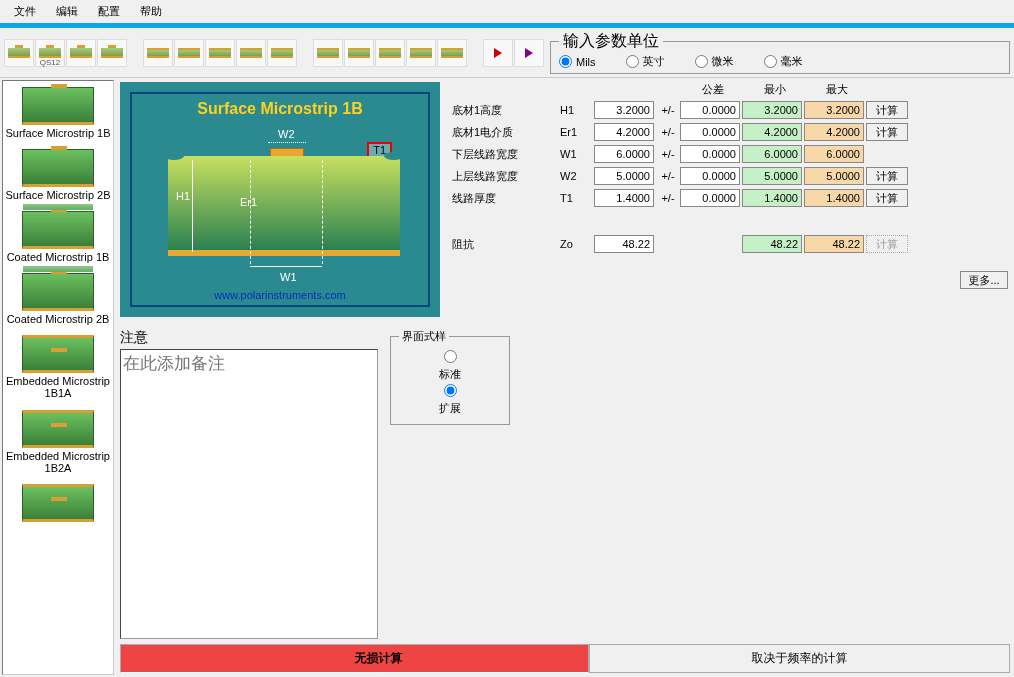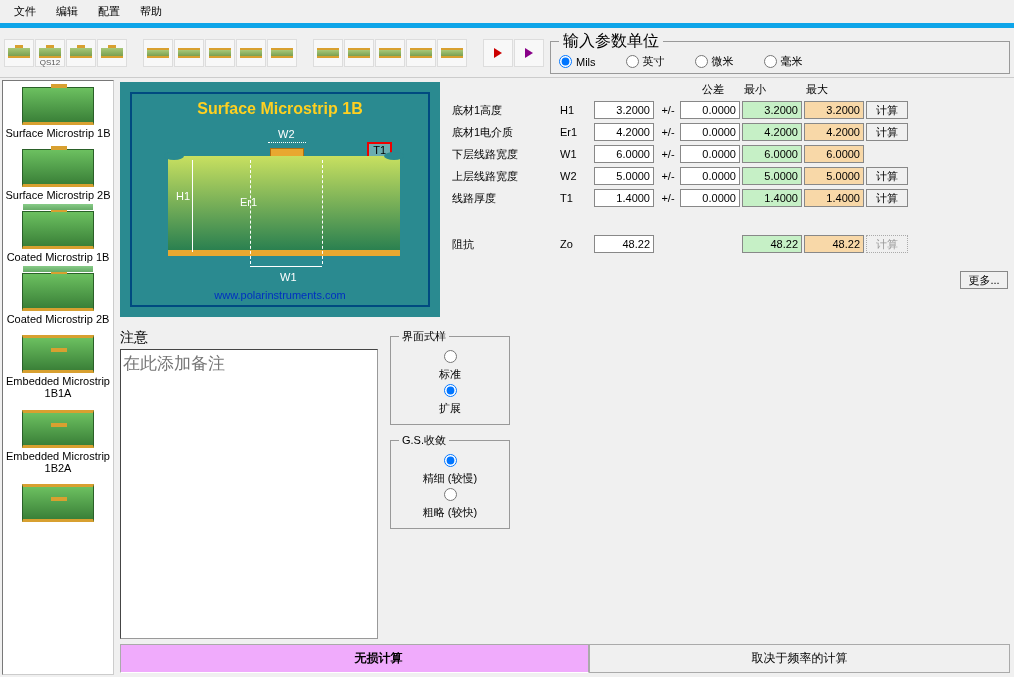--- a/index.html
+++ b/index.html
@@ -70,22 +70,22 @@
 .diag-url { position:absolute; bottom:4px; left:0; right:0; text-align:center; color:#0030c0; font-size:11px; }
 
 
 .params { flex:1; display:flex; flex-direction:column; gap:2px; padding-left:4px; }
 .phead { display:flex; font-size:11px; }
 .phead > div:nth-child(1){ width:108px; }
 .phead > div:nth-child(2){ width:34px; }
 .phead > div:nth-child(3){ width:62px; }
 .phead > div:nth-child(4){ width:26px; }
 .phead > div:nth-child(5){ width:62px; text-align:center; }
-.phead > div:nth-child(6){ width:62px; }
-.phead > div:nth-child(7){ width:62px; }
+.phead > div:nth-child(6){ width:62px; text-align:center; }
+.phead > div:nth-child(7){ width:62px; text-align:center; }
 .prow { display:flex; align-items:center; gap:0; height:22px; }
 .plabel { width:108px; }
 .psym { width:34px; }
 .pval, .ptol, .pmin, .pmax { width:60px; height:18px; border:1px solid #888; background:#fff; text-align:right; padding-right:3px; font-size:11px; margin-right:2px; }
 .pm { width:24px; text-align:center; }
 .pmin { background:#c6f0c6; }
 .pmax { background:#f8d8a8; }
 .pcalc { width:42px; height:18px; border:1px solid #888; background:#f0f0f0; font-size:11px; }
 .pcalc:disabled { color:#999; border:1px dotted #aaa; }
 .more-row { display:flex; justify-content:flex-end; padding-right:2px; margin-top:14px; }
@@ -98,21 +98,21 @@
 .notes-ta { width:258px; height:290px; border:1px inset #999; background:#fff; padding:2px; font-size:17px; resize:none; font-family:inherit; }
 
 .opts-col { display:flex; flex-direction:column; gap:8px; width:120px; }
 fieldset.opt { border:1px solid #999; padding:4px 8px 6px 8px; }
 fieldset.opt legend { padding:0 3px; font-size:11px; }
 .opt-row { display:flex; align-items:center; gap:4px; margin:2px 0;flex-direction:column; }
 
 
 .tabs { display:flex; margin-top:auto; }
 .tab { flex:1; text-align:center; padding:5px 0; border:1px solid #aaa; background:#f0f0f0; font-size:12px; }
-.tab.active { background:#f0abfc; border-bottom:1px solid #fff; font-weight:bold;padding-left:48px; }
+.tab.active { background:#ef4444; border-bottom:1px solid #fff; font-weight:bold;padding-left:48px; }
 
 
 .sidebar::-webkit-scrollbar { width:16px; }
 .sidebar::-webkit-scrollbar-track { background:#eee; }
 .sidebar::-webkit-scrollbar-thumb { background:#ccc; border:1px solid #aaa; }
 </style>
 </head>
 <body>
 
 <div class="menubar">
@@ -352,31 +352,20 @@
           <legend>界面式样</legend>
           <label class="opt-row">
               <input type="radio" name="sty" style="">
               <span>标准</span>
             </label>
           <label class="opt-row">
               <input type="radio" name="sty" checked="" style="">
               <span>扩展</span>
             </label>
         </fieldset>
-        <fieldset class="opt">
-          <legend>G.S.收敛</legend>
-          <label class="opt-row">
-              <input type="radio" name="gs" checked="" style="">
-              <span>精细 (较慢)</span>
-            </label>
-          <label class="opt-row">
-              <input type="radio" name="gs" style="">
-              <span>粗略 (较快)</span>
-            </label>
-        </fieldset>
       </div>
     </div>
 
     <div class="tabs">
       <div class="tab active">无损计算</div>
       <div class="tab">取决于频率的计算</div>
     </div>
 
   </div>
 </div>

